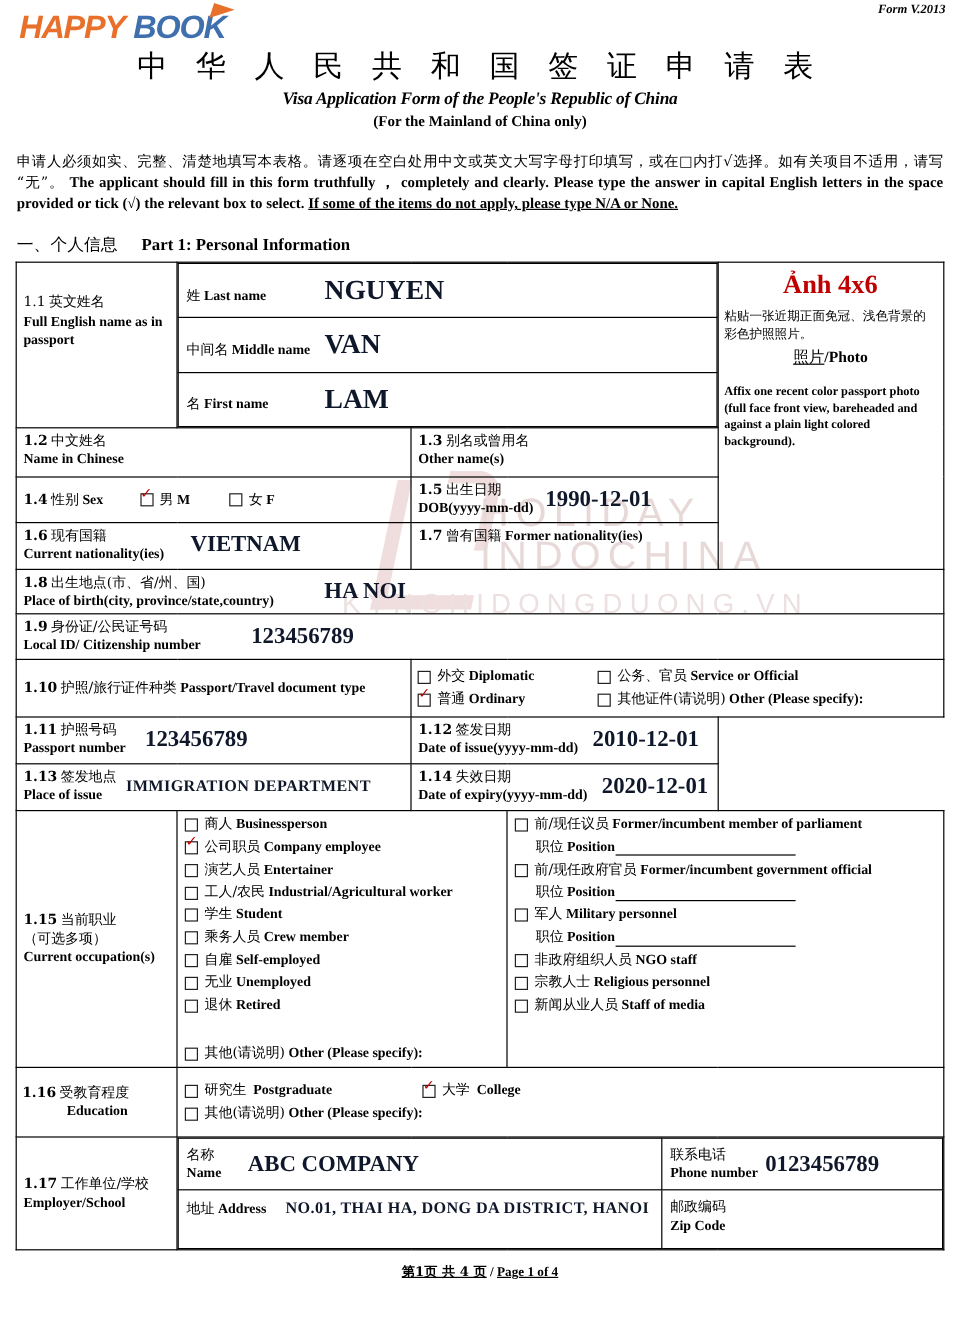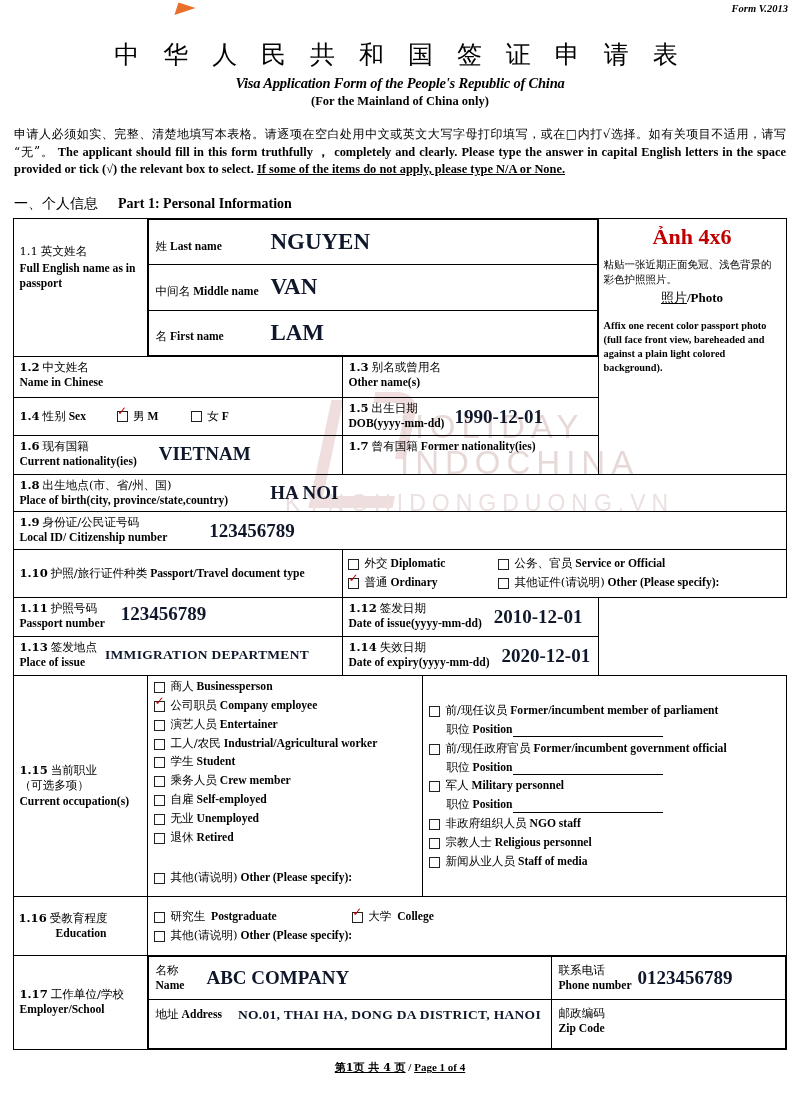--- a/index.html
+++ b/index.html
@@ -234,20 +234,23 @@
   <div class="wm-mark"></div>
   <div class="wm-text wm-holiday">HOLIDAY</div>
   <div class="wm-text wm-indochina">INDOCHINA</div>
   <div class="wm-text wm-url">KYNGHIDONGDUONG.VN</div>
 </div>
 
 <div class="page">
 
   <div class="form-version">Form V.2013</div>
 
+  <div class="logo">
+    <span class="happy">HAPPY</span><span class="book">BOOK</span>
+  </div>
   <div class="logo-arrow"></div>
 
   <div class="title-cn">中 华 人 民 共 和 国 签 证 申 请 表</div>
   <div class="title-en">Visa Application Form of the People's Republic of China</div>
   <div class="title-sub">(For the Mainland of China only)</div>
 
   <div class="instructions">
     <span class="cn">申请人必须如实、完整、清楚地填写本表格。请逐项在空白处用中文或英文大写字母打印填写，或在□内打√选择。如有关项目不适用，请写 “无”。</span>
     <span class="en">The applicant should fill in this form truthfully ， completely and clearly. Please type the answer in capital English letters in the space provided or tick (√) the relevant box to select.</span>
     <span class="uline">If some of the items do not apply, please type N/A or None.</span>
@@ -411,21 +414,21 @@
             <span class="opt">
               <span class="cb"></span><span class="cn">其他证件(请说明)</span> <span class="en">Other (Please specify):</span>
             </span>
           </div>
         </div>
       </td>
     </tr>
 
     <tr>
       <td colspan="2" style="height:32px">
-        <div style="display:flex; align-items:flex-start">
+        <div style="display:flex; align-items:center">
           <div style="flex:0 0 auto">
             <span class="num lbl-cn">1.11</span>
             <span class="lbl-cn">护照号码</span>
             <div class="en">Passport number</div>
           </div>
           <div class="ans ans-md" style="margin-left:16px">123456789</div>
         </div>
       </td>
       <td colspan="2">
         <div style="display:flex; align-items:center">
@@ -476,21 +479,21 @@
         <span class="opt"><span class="cb checked"></span><span class="cn">公司职员</span> <span class="en">Company employee</span></span>
         <span class="opt"><span class="cb"></span><span class="cn">演艺人员</span> <span class="en">Entertainer</span></span>
         <span class="opt"><span class="cb"></span><span class="cn">工人/农民</span> <span class="en">Industrial/Agricultural worker</span></span>
         <span class="opt"><span class="cb"></span><span class="cn">学生</span> <span class="en">Student</span></span>
         <span class="opt"><span class="cb"></span><span class="cn">乘务人员</span> <span class="en">Crew member</span></span>
         <span class="opt"><span class="cb"></span><span class="cn">自雇</span> <span class="en">Self-employed</span></span>
         <span class="opt"><span class="cb"></span><span class="cn">无业</span> <span class="en">Unemployed</span></span>
         <span class="opt"><span class="cb"></span><span class="cn">退休</span> <span class="en">Retired</span></span>
         <span class="opt" style="margin-top:25px"><span class="cb"></span><span class="cn">其他(请说明)</span> <span class="en">Other (Please specify):</span></span>
       </td>
-      <td colspan="2" style="padding:24px 6px">
+      <td colspan="2" style="padding:0 6px">
         <span class="opt"><span class="cb"></span><span class="cn">前/现任议员</span> <span class="en">Former/incumbent member of parliament</span></span>
         <span class="opt" style="margin-left:17px"><span class="cn">职位</span> <span class="en">Position</span><span class="dots"></span></span>
 
         <span class="opt" style="white-space:normal"><span class="cb"></span><span class="cn">前/现任政府官员</span> <span class="en">Former/incumbent government official</span></span>
         <span class="opt" style="margin-left:17px"><span class="cn">职位</span> <span class="en">Position</span><span class="dots"></span></span>
 
         <span class="opt"><span class="cb"></span><span class="cn">军人</span> <span class="en">Military personnel</span></span>
         <span class="opt" style="margin-left:17px"><span class="cn">职位</span> <span class="en">Position</span><span class="dots"></span></span>
 
         <span class="opt"><span class="cb"></span><span class="cn">非政府组织人员</span> <span class="en">NGO staff</span></span>

